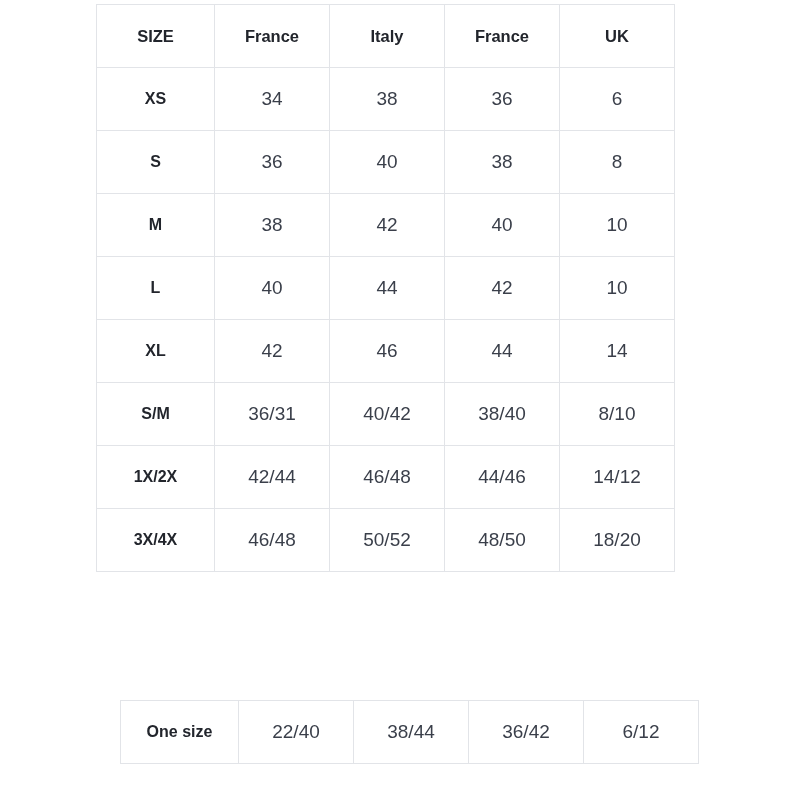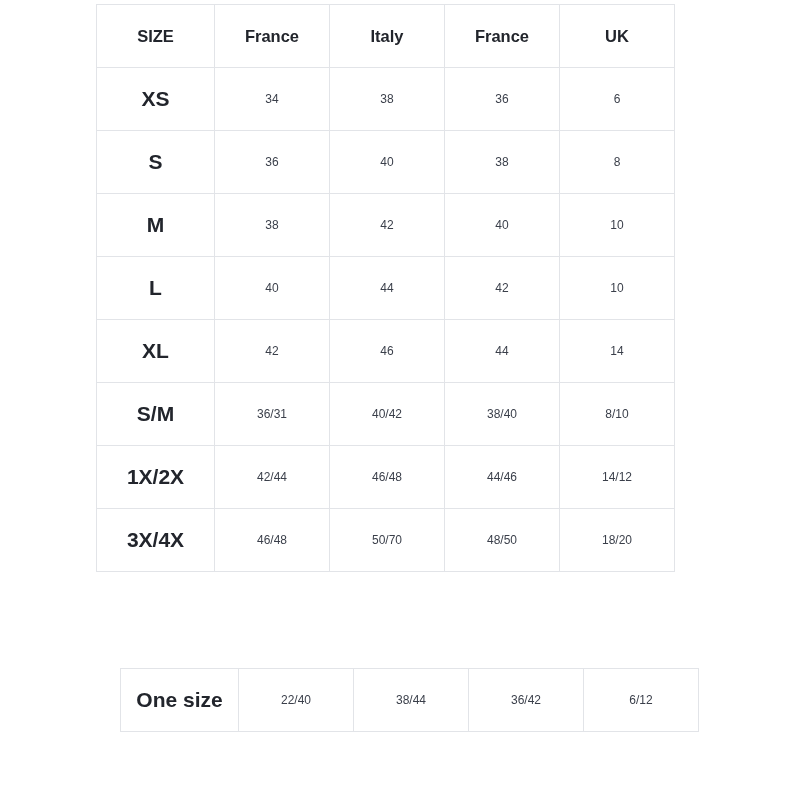--- a/index.html
+++ b/index.html
@@ -19,41 +19,41 @@
     width: 800px;
     height: 800px;
     box-sizing: border-box;
   }
   .table-wrap {
     position: absolute;
     left: 96px;
     width: 578px;
   }
   #main-table-wrap { top: 4px; }
-  #secondary-table-wrap { top: 668px; padding-left: 24px; }
+  #secondary-table-wrap { top: 700px; padding-left: 24px; }
 
   table.size-table {
     border-collapse: collapse;
     width: 100%;
     table-layout: fixed;
   }
   table.size-table td {
     border: 1px solid #e2e4e8;
     height: 62px;
     text-align: center;
     vertical-align: middle;
-    font-size: 12px;
+    font-size: 19px;
     color: #3a3f4a;
     font-weight: 400;
     padding: 0;
   }
   table.size-table td.label {
     font-weight: bold;
     color: #22252c;
-    font-size: 21px;
+    font-size: 16px;
     margin-left: 31px;
   }
   table.size-table td.head {
     font-weight: bold;
     color: #22252c;
     font-size: 16.5px;
   }
   col.c-label { width: 118px; }
   col.c-data  { width: 115px; }
 </style>
@@ -124,21 +124,21 @@
         <tr>
           <td class="label">1X/2X</td>
           <td>42/44</td>
           <td>46/48</td>
           <td>44/46</td>
           <td>14/12</td>
         </tr>
         <tr>
           <td class="label">3X/4X</td>
           <td>46/48</td>
-          <td>50/70</td>
+          <td>50/52</td>
           <td>48/50</td>
           <td>18/20</td>
         </tr>
       </tbody>
     </table>
   </div>
 
   <div class="table-wrap" id="secondary-table-wrap">
     <table class="size-table">
       <colgroup>

